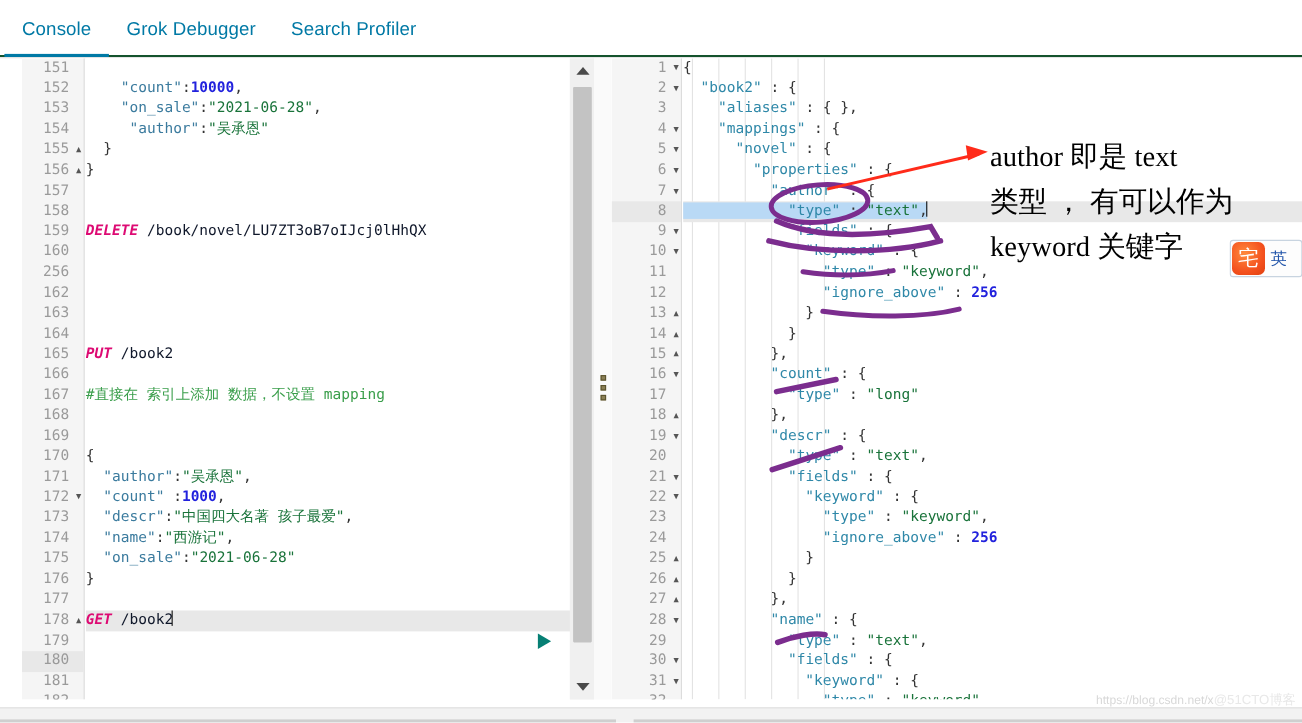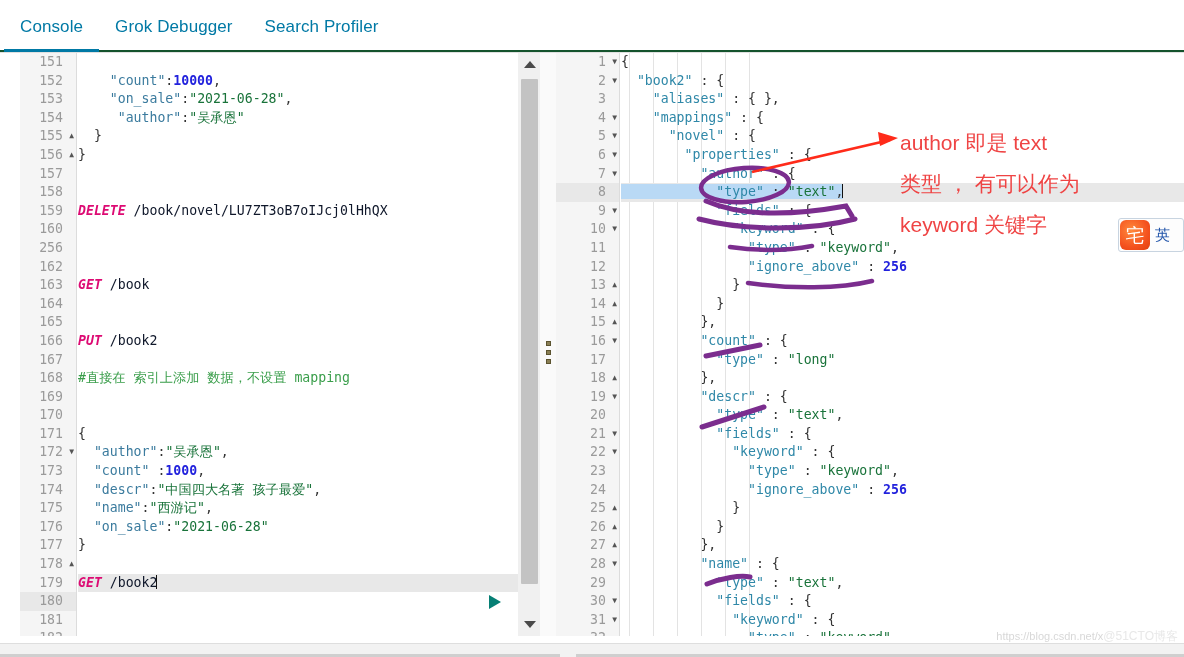--- a/index.html
+++ b/index.html
@@ -199,24 +199,24 @@
 
   
   .anno-layer {
     position: absolute;
     top: 0; left: 0;
     width: 1184px; height: 657px;
     pointer-events: none;
   }
   .anno-text {
     position: absolute;
-    color: #ef4444;
-    font-size: 21px;
+    color: #000000;
+    font-size: 26px;
     line-height: 41px;
-    font-family: Liberation Sans, sans-serif;
+    font-family: Liberation Serif, serif;
     white-space: pre;
   }
 
   
   .ime {
     position: absolute;
     left: 1118px; top: 218px;
     width: 66px; height: 34px;
     background: #fdfdfd;
     border: 1px solid #c8d4e0;
@@ -334,21 +334,20 @@
           <div class="row"><span class="k-plain">    </span><span class="k-key">"on_sale"</span><span class="k-punct">:</span><span class="k-str">"2021-06-28"</span><span class="k-punct">,</span></div>
           <div class="row"><span class="k-plain">     </span><span class="k-key">"author"</span><span class="k-punct">:</span><span class="k-str">"吴承恩"</span></div>
           <div class="row"><span class="k-plain">  }</span></div>
           <div class="row"><span class="k-plain">}</span></div>
           <div class="row"></div>
           <div class="row"></div>
           <div class="row"><span class="k-method">DELETE</span><span class="k-plain"> </span><span class="k-url">/book/novel/LU7ZT3oB7oIJcj0lHhQX</span></div>
           <div class="row"></div>
           <div class="row"></div>
           <div class="row"></div>
-          <div class="row"><span class="k-method">GET</span><span class="k-plain"> </span><span class="k-url">/book</span></div>
           <div class="row"></div>
           <div class="row"></div>
           <div class="row"><span class="k-method">PUT</span><span class="k-plain"> </span><span class="k-url">/book2</span></div>
           <div class="row"></div>
           <div class="row"><span class="k-comment">#直接在 索引上添加 数据，不设置 mapping</span></div>
           <div class="row"></div>
           <div class="row"></div>
           <div class="row"><span class="k-plain">{</span></div>
           <div class="row"><span class="k-plain">  </span><span class="k-key">"author"</span><span class="k-punct">:</span><span class="k-str">"吴承恩"</span><span class="k-punct">,</span></div>
           <div class="row"><span class="k-plain">  </span><span class="k-key">"count"</span><span class="k-punct"> :</span><span class="k-num">1000</span><span class="k-punct">,</span></div>

